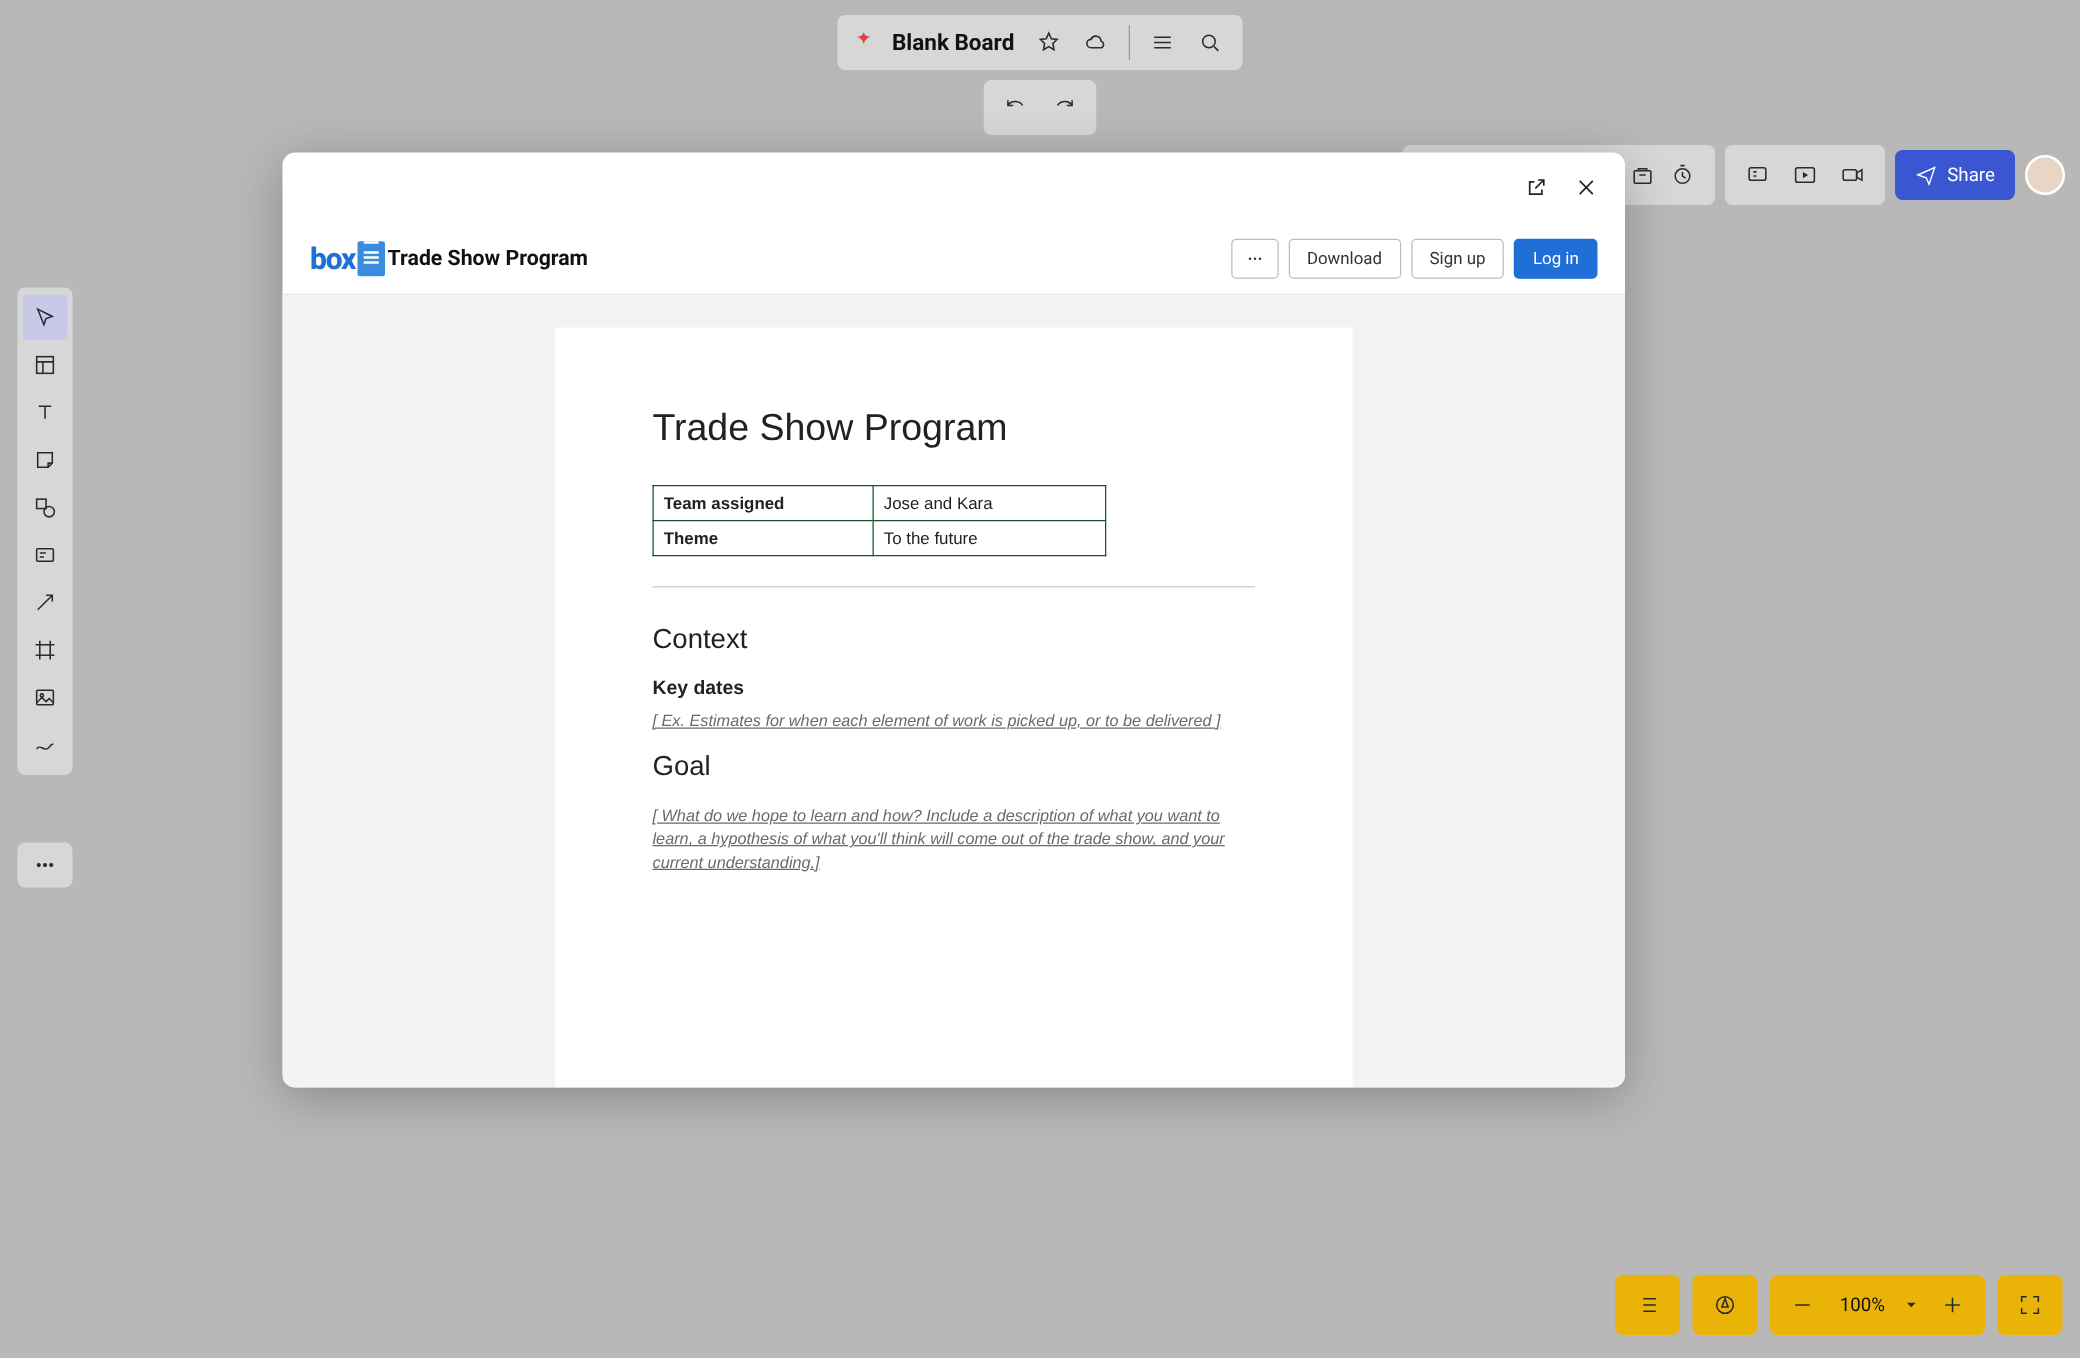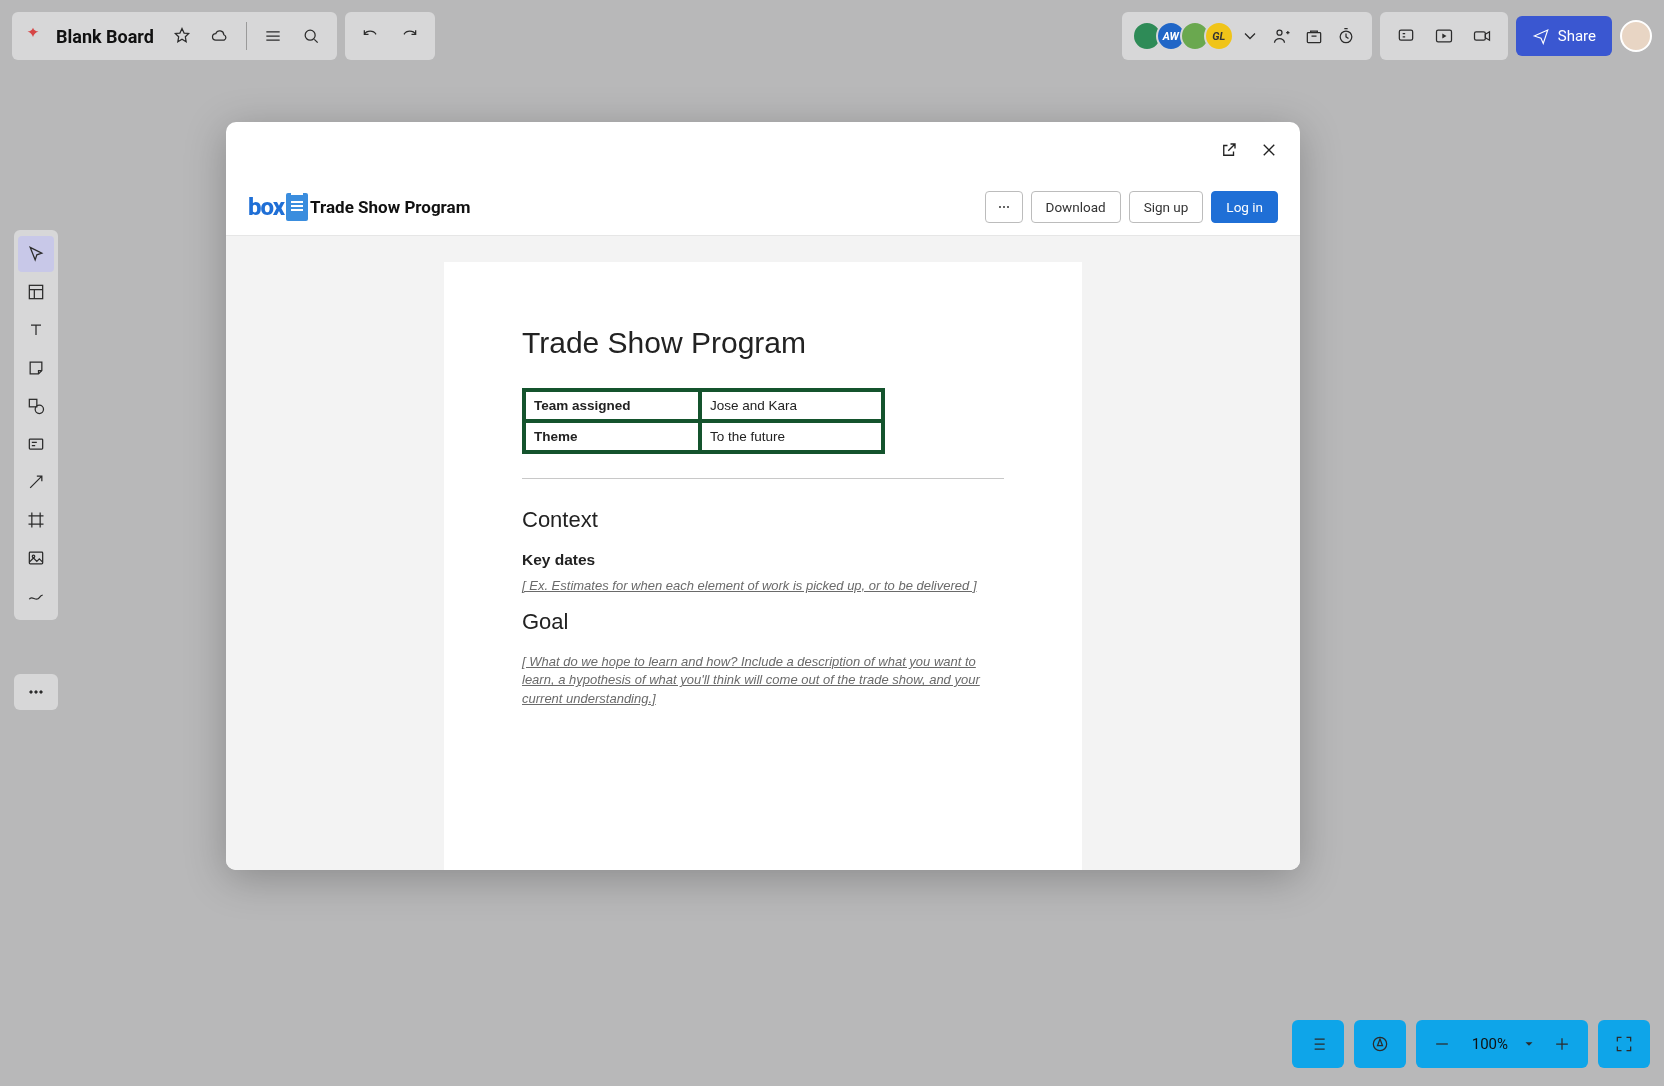--- a/index.html
+++ b/index.html
@@ -10,21 +10,21 @@
     overflow: hidden;
     position: relative;
   }
 
   
   .board-bg { position: absolute; inset: 0; background: #b8b8b9; }
 
   
   .topbar {
     position: absolute; top: 12px; left: 12px; right: 12px; height: 48px;
-    display: flex; align-items: center; gap: 8px;
+    display: flex; align-items: center; gap: 8px; flex-direction: column;
   }
   .tb-group {
     display: flex; align-items: center; gap: 6px;
     background: #d7d7d8; border-radius: 6px; padding: 6px 10px; height: 48px;
   }
   .tb-btn { width: 32px; height: 32px; display:flex; align-items:center; justify-content:center; border-radius:4px; }
   .tb-btn svg { width: 20px; height: 20px; stroke: #2b2b2b; fill: none; stroke-width: 1.5; }
   .logo-icon { width:22px; height:22px; }
   .board-title { font-weight: 700; font-size: 18px; color: #111; padding: 0 6px; }
   .divider { width:1px; height:28px; background:#9a9a9a; margin:0 4px; }
@@ -54,21 +54,21 @@
   .lt-btn { width:36px; height:36px; display:flex; align-items:center; justify-content:center; border-radius:4px; }
   .lt-btn.active { background:#c8c8e8; }
   .lt-btn svg { width:20px; height:20px; stroke:#2b2b2b; fill:none; stroke-width:1.5; }
   .lt-more { margin-top:4px; position:absolute; left:14px; top:calc(230px + 440px); width:44px; height:36px; background:#d7d7d8; border-radius:6px; display:flex; align-items:center; justify-content:center; }
 
   
   .bottom-controls {
     position:absolute; right:14px; bottom:18px; height:48px;
     display:flex; align-items:center; gap:10px;
   }
-  .bc-group { background:#0ea5e9; border-radius:6px; height:48px; display:flex; align-items:center; padding:16px 10px; gap:10px; }
+  .bc-group { background:#eab308; border-radius:6px; height:48px; display:flex; align-items:center; padding:16px 10px; gap:10px; }
   .bc-btn { width:32px; height:32px; display:flex; align-items:center; justify-content:center; }
   .bc-btn svg { width:20px; height:20px; stroke:#2b2b2b; fill:none; stroke-width:1.5; }
   .zoom-text { font-size:15px; color:#111; padding:0 4px; }
 
   
   .modal {
     position:absolute; left:226px; top:122px; width:1074px; height:748px;
     background:#fff; border-radius:10px; box-shadow:0 8px 40px rgba(0,0,0,.25);
     display:flex; flex-direction:column; overflow:hidden;
   }
@@ -91,21 +91,21 @@
   .bx-btn.icon-only { padding:0 10px; }
   .bx-btn.primary { background:#1f6fd6; border-color:#1f6fd6; color:#fff; }
 
   .doc-area { flex:1; background:#f3f3f3; overflow:hidden; display:flex; justify-content:center; }
   .page {
     width:638px; background:#fff; margin-top:26px; padding:64px 78px 40px 78px;
     font-family: Arial, Helvetica, sans-serif; color:#222;
   }
   .page h1 { font-size:30px; font-weight:400; margin-bottom:28px; }
   .page table { border-collapse:collapse; width:363px; margin-bottom:24px; }
-  .page td { border:4px solid #14532d; padding:6px 8px; font-size:13.5px; }
+  .page td { border:1px solid #14532d; padding:6px 8px; font-size:13.5px; }
   .page td.k { font-weight:700; width:176px; }
   .page hr { border:none; border-top:1px solid #c8c8c8; margin:18px 0 28px 0; }
   .page h2 { font-size:22px; font-weight:400; margin:8px 0 18px 0; }
   .page h3 { font-size:15.5px; font-weight:700; margin:16px 0 8px 0; }
   .page .hint { font-size:13px; font-style:italic; color:#6a6a6a; line-height:1.4; margin-bottom:20px;text-decoration:underline; }
   .page .hint.tight { margin-bottom:14px; }
 
 </style>
 </head>
 <body>

